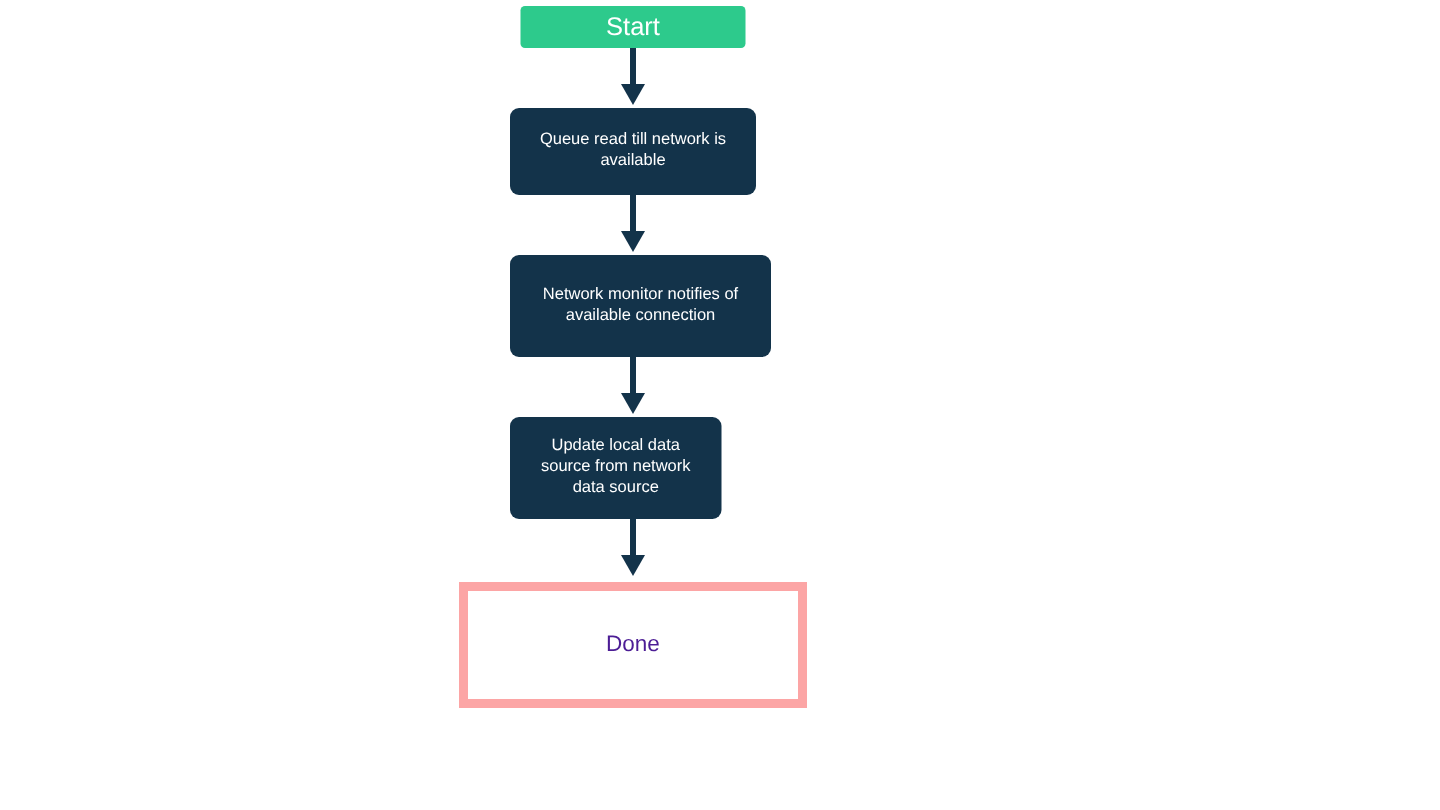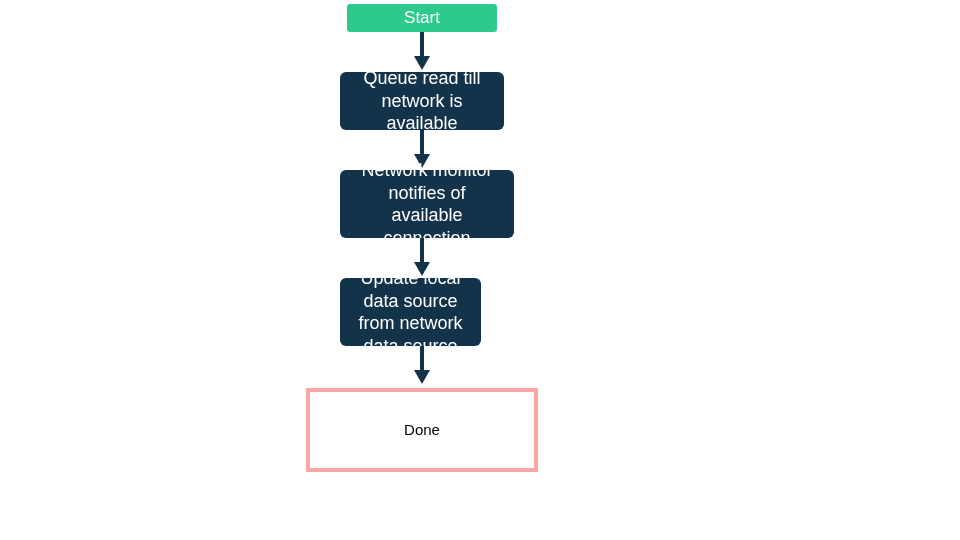--- a/index.html
+++ b/index.html
@@ -28,27 +28,27 @@
   .start {
     background: #2dca8c;
     color: #ffffff;
     font-size: 17px;
     font-weight: 500;
     border-radius: 3px;
   }
   .step {
     background: #13334a;
     color: #ffffff;
-    font-size: 18px;
+    font-size: 11px;
     padding: 8px 14px;
   }
   .done {
     background: #ffffff;
-    color: #000000;
-    border: 4px solid #fca5a5;
+    color: #4c1d95;
+    border: 6px solid #fca5a5;
     font-size: 15px;
     border-radius: 0;
   }
   svg.arrow {
     position: absolute;
     overflow: visible;
   }
 </style>
 </head>
 <body>

